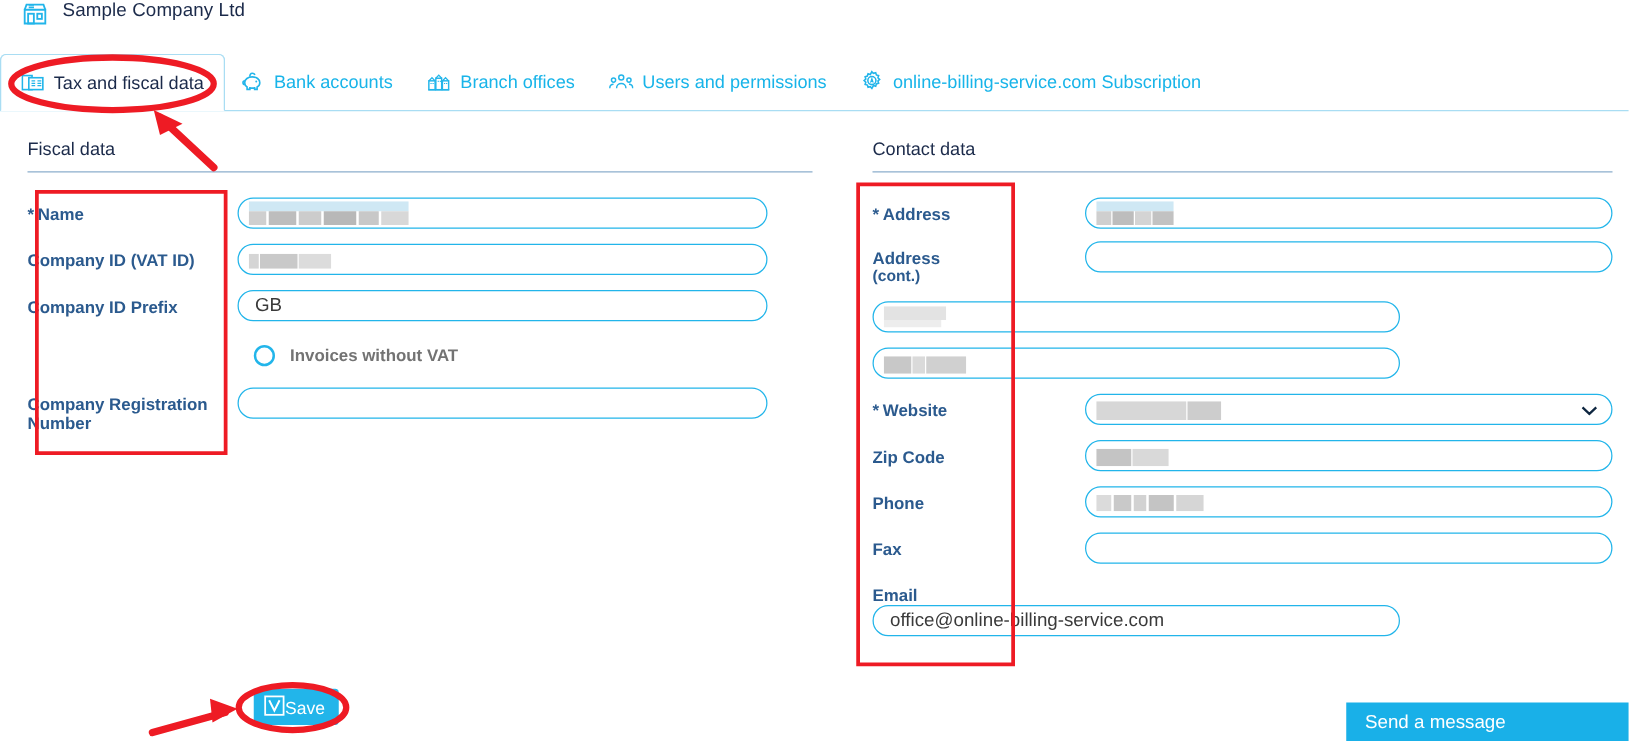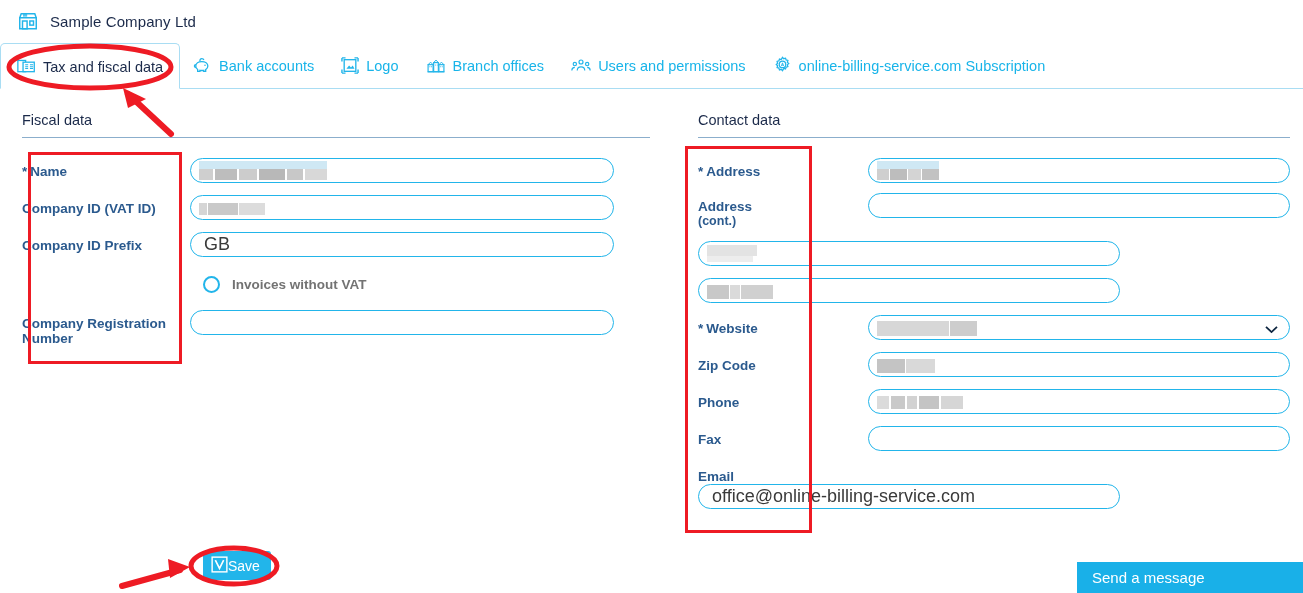--- a/index.html
+++ b/index.html
@@ -8,21 +8,21 @@
     width: 1303px; height: 593px;
     background: #ffffff;
     font-family: "Liberation Sans", sans-serif;
     overflow: hidden;
   }
   #root { position: relative; width: 1303px; height: 593px; background:#fff; }
 
   
   .company-bar {
     position: absolute; left: 0; top: 0; width: 1303px; height: 42px;
-    display: flex; align-items: center; padding-left: 17px;
+    display: flex; padding-left: 17px;
   }
   .company-name {
     font-size: 15px; color: #1b2a4a; font-weight: 400; margin-left: 11px;
     letter-spacing: .1px;
   }
   .icon-shop { width: 22px; height: 22px; display:block; }
 
   
   .tabstrip {
     position: absolute; left: 0; top: 43px; width: 1303px; height: 46px;
@@ -64,21 +64,21 @@
   .field-label {
     font-size: 13.5px; color: #2b5a8e; font-weight: bold;
     line-height: 15px; padding-top: 6px;
   }
   .field-label .star { color:#2b5a8e; font-weight:bold; margin-right:3px;}
   .field-label .sub { display:block; font-weight:bold; font-size:12.5px; }
 
   .inp {
     height: 25px; border: 1.6px solid #22b5ea; border-radius: 13px;
     background: #fff; display:flex; align-items:center;
-    padding: 0 13px; font-size: 18px; color: #3a3a3a;
+    padding: 0 13px; font-size: 15px; color: #3a3a3a;
     position: relative; overflow: hidden;
   }
   .inp.sel { padding-right: 28px; }
   .chev { position:absolute; right:11px; top:50%; transform: translateY(-50%); }
 
   
   .redact { position:absolute; left:8px; display:block; }
 
   .radio-row { display:flex; align-items:center; gap: 12px; }
   .radio {
@@ -144,30 +144,20 @@
         <svg width="19" height="17" viewBox="0 0 22 19" fill="none" stroke="#22b5ea" stroke-width="1.5">
           <path d="M3.2 10.2c0-3.2 3.1-5.3 7-5.3 3.9 0 7 2.1 7 5.3 0 1.9-1 3.2-2.5 4.1v2.1h-2.3v-1.3c-.7.1-1.5.2-2.2.2s-1.5-.1-2.2-.2v1.3H5.4v-2.2C4.1 13.3 3.2 11.9 3.2 10.2Z"></path>
           <circle cx="13.9" cy="9.2" r=".9" fill="#22b5ea" stroke="none"></circle>
           <path d="M3.4 8.6C2.3 8.6 1.6 9.2 1.6 10.2s.8 1.6 1.8 1.6"></path>
           <path d="M8.2 4.7c-.6-1.6.4-3.2 2.1-3.2 1.2 0 2 .7 2.3 1.6"></path>
         </svg>
       </span>
       <span class="lbl">Bank accounts</span>
     </div>
 
-    <div class="tab">
-      <span>
-        <svg width="18" height="17" viewBox="0 0 20 19" fill="none" stroke="#22b5ea" stroke-width="1.5">
-          <rect x="3.5" y="3" width="13" height="13"></rect>
-          <path d="M1 1h4M1 1v4M19 1h-4M19 1v4M1 18h4M1 18v-4M19 18h-4M19 18v-4" stroke-width="1.6"></path>
-          <path d="M6 13.2 9 9.4l2.1 2.4 1.9-2.3 2 3.7z" fill="#22b5ea" stroke="none"></path>
-        </svg>
-      </span>
-      <span class="lbl">Logo</span>
-    </div>
 
     <div class="tab">
       <span>
         <svg width="20" height="17" viewBox="0 0 24 19" fill="none" stroke="#22b5ea" stroke-width="1.4">
           <path d="M2 17h20"></path>
           <rect x="2.5" y="8.5" width="6" height="8.5"></rect>
           <rect x="9.2" y="6" width="5.6" height="11"></rect>
           <rect x="15.5" y="8.5" width="6" height="8.5"></rect>
           <path d="M2.5 8.5 5.5 5.5 8.5 8.5M9.2 6 12 3 14.8 6M15.5 8.5l3-3 3 3" stroke-width="1.2"></path>
           <path d="M4 11h1.2M6 11h1.2M11 9h1M13 9h1M17 11h1.2M19 11h1.2" stroke-width="1"></path>

